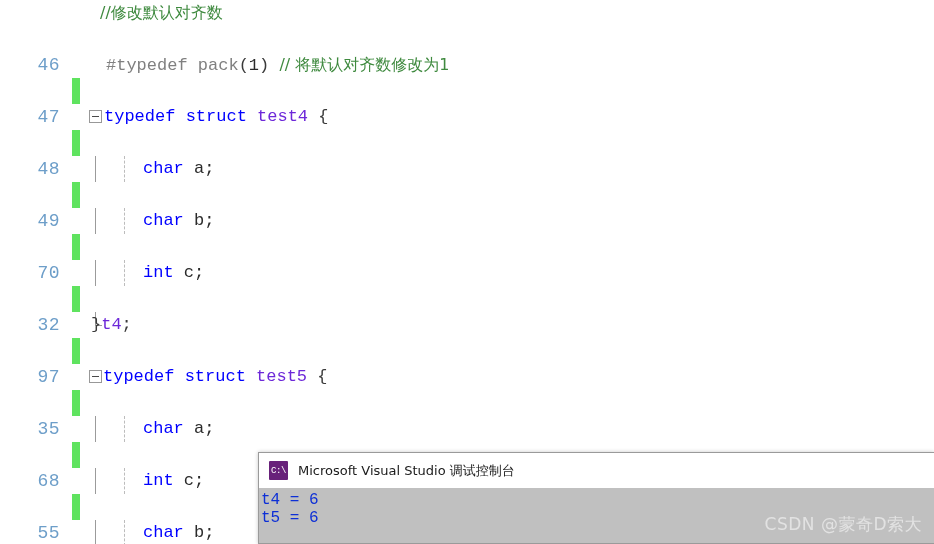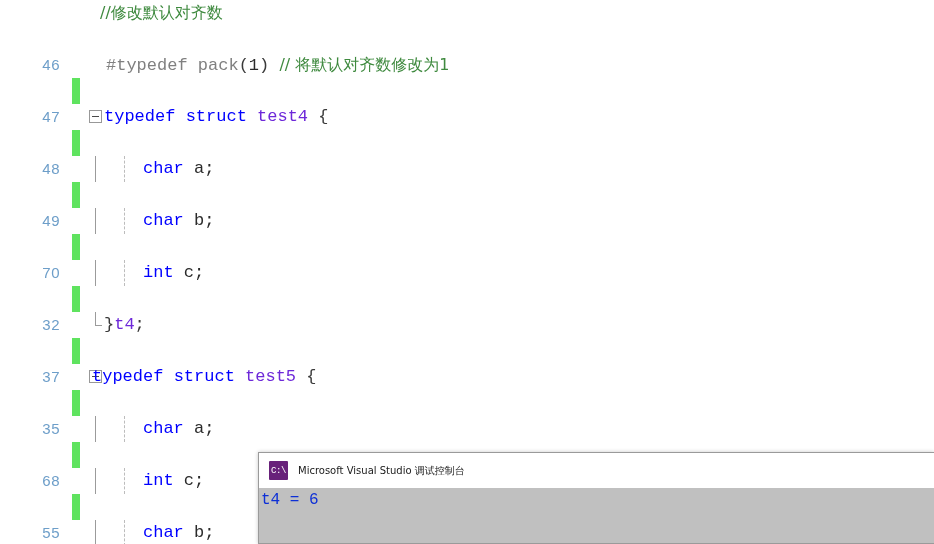--- a/index.html
+++ b/index.html
@@ -35,22 +35,22 @@
     font-size: 17px;
   }
 
   
   .lineno {
     position: absolute;
     left: 0;
     width: 60px;
     text-align: right;
     color: #6d9ec9;
-    font-size: 15px;
-    font-family: Liberation Sans, sans-serif;
+    font-size: 18px;
+    font-family: Liberation Mono, monospace;
     letter-spacing: .5px;
     user-select: none;
   }
 
   
   .changebar {
     position: absolute;
     left: 72px;
     width: 8px;
     height: 26px;
@@ -164,21 +164,21 @@
     left: 0; right: 0; top: 50%;
     transform: translateY(-50%);
     text-align: center;
     color: #ffffff;
     font-size: 9px;
     font-family: "Liberation Mono", "DejaVu Sans Mono", monospace;
     letter-spacing: -.4px;
   }
   .console-title-text {
     font-family: "DejaVu Sans", "Liberation Sans", sans-serif;
-    font-size: 10px;
+    font-size: 13px;
     color: #1a1a1a;
   }
   .console-body {
     padding: 3px 16px 0 2px;
     font-family: "Liberation Mono", "DejaVu Sans Mono", monospace;
     font-size: 16px;
     line-height: 18px;
     color: #0d2fd6;
     white-space: pre;
   }
@@ -240,31 +240,31 @@
 
       <div class="row" style="top:130px">
         <div class="lineno">32</div>
         <div class="changebar bright"></div>
         <div class="vline"></div>
         <div class="guide"></div>
         <div class="code" style="left:143px"><span class="kw">int</span> <span class="plain">c;</span></div>
       </div>
 
       <div class="row" style="top:156px">
-        <div class="lineno">37</div>
+        <div class="lineno">97</div>
         <div class="changebar bright"></div>
         <div class="vline end"></div>
-        <div class="code" style="left:104px"><span class="pun">}</span><span class="type">t4</span><span class="pun">;</span></div>
+        <div class="code" style="left:91px"><span class="pun">}</span><span class="type">t4</span><span class="pun">;</span></div>
       </div>
 
       <div class="row" style="top:182px">
         <div class="lineno">35</div>
         <div class="changebar bright"></div>
         <div class="fold"></div>
-        <div class="code" style="left:92px"><span class="kw">typedef</span> <span class="kw">struct</span> <span class="type">test5</span> <span class="pun">{</span></div>
+        <div class="code" style="left:103px"><span class="kw">typedef</span> <span class="kw">struct</span> <span class="type">test5</span> <span class="pun">{</span></div>
       </div>
 
       <div class="row" style="top:208px">
         <div class="lineno">68</div>
         <div class="changebar bright"></div>
         <div class="vline"></div>
         <div class="guide"></div>
         <div class="code" style="left:143px"><span class="kw">char</span> <span class="plain">a;</span></div>
       </div>
 
@@ -287,17 +287,18 @@
     </div>
   </div>
 
   <div class="console">
     <div class="console-title">
       <div class="console-icon">
           <span>C:\</span>
         </div>
       <div class="console-title-text">Microsoft Visual Studio 调试控制台</div>
     </div>
-    <div class="console-body"><div>t4 = 6</div></div>
+    <div class="console-body"><div>t4 = 6</div><div>t5 = 6</div></div>
   </div>
 
+  <div class="watermark">CSDN @蒙奇D索大</div>
 
 </div>
 
 </body></html>

